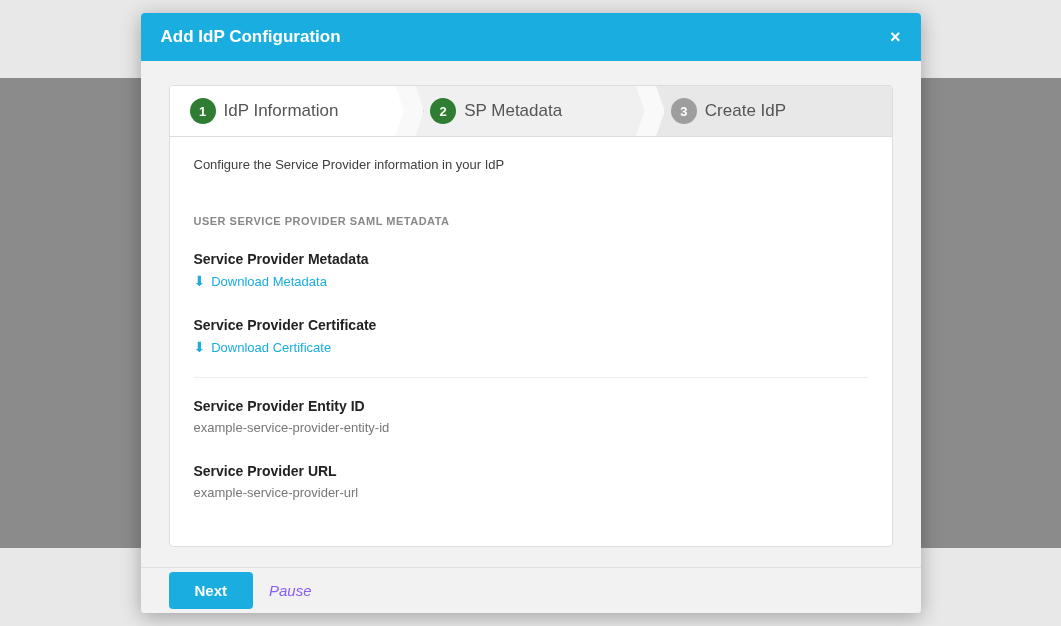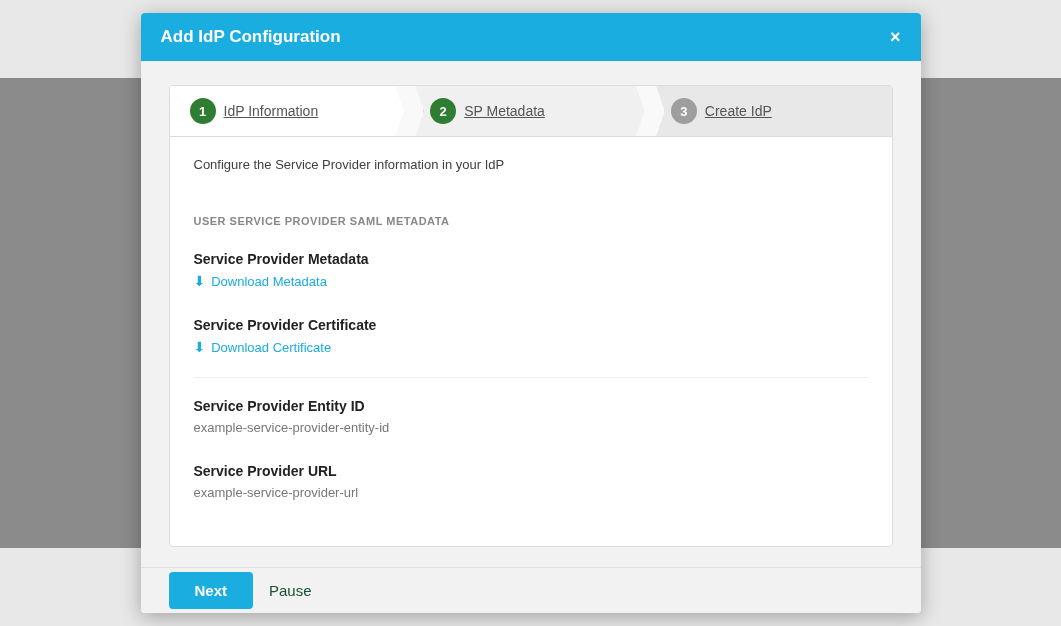--- a/index.html
+++ b/index.html
@@ -104,23 +104,22 @@
       align-items: center;
       justify-content: center;
       font-weight: bold;
       font-size: 13px;
       color: #fff;
       flex-shrink: 0;
     }
     .step-num.active { background: #2e7d32; }
     .step-num.inactive { background: #9e9e9e; }
     .step-label {
-      font-size: 14px;
+      font-size: 17px;
       font-weight: 500;
-      text-decoration: underline;
     }
     .step-1 { background: #fff; }
     .step-2 { background: #f0f0f0; }
     .step-3 { background: #e8e8e8; }
     
     .card-content {
       padding: 20px 24px 28px;
     }
     .section-description {
       color: #404040;
@@ -182,24 +181,25 @@
       border: none;
       padding: 10px 26px;
       border-radius: 4px;
       font-size: 15px;
       font-weight: 600;
       cursor: pointer;
     }
     .btn-pause {
       background: none;
       border: none;
-      color: #14532d;
+      color: #8b5cf6;
       font-size: 15px;
       cursor: pointer;
       font-weight: 500;
+      font-style: italic;
     }
   </style>
 </head>
 <body>
 
 <div class="modal-backdrop">
   <div class="modal">
 
     <div class="modal-header">
       <span class="modal-header-title">Add IdP Configuration</span>

